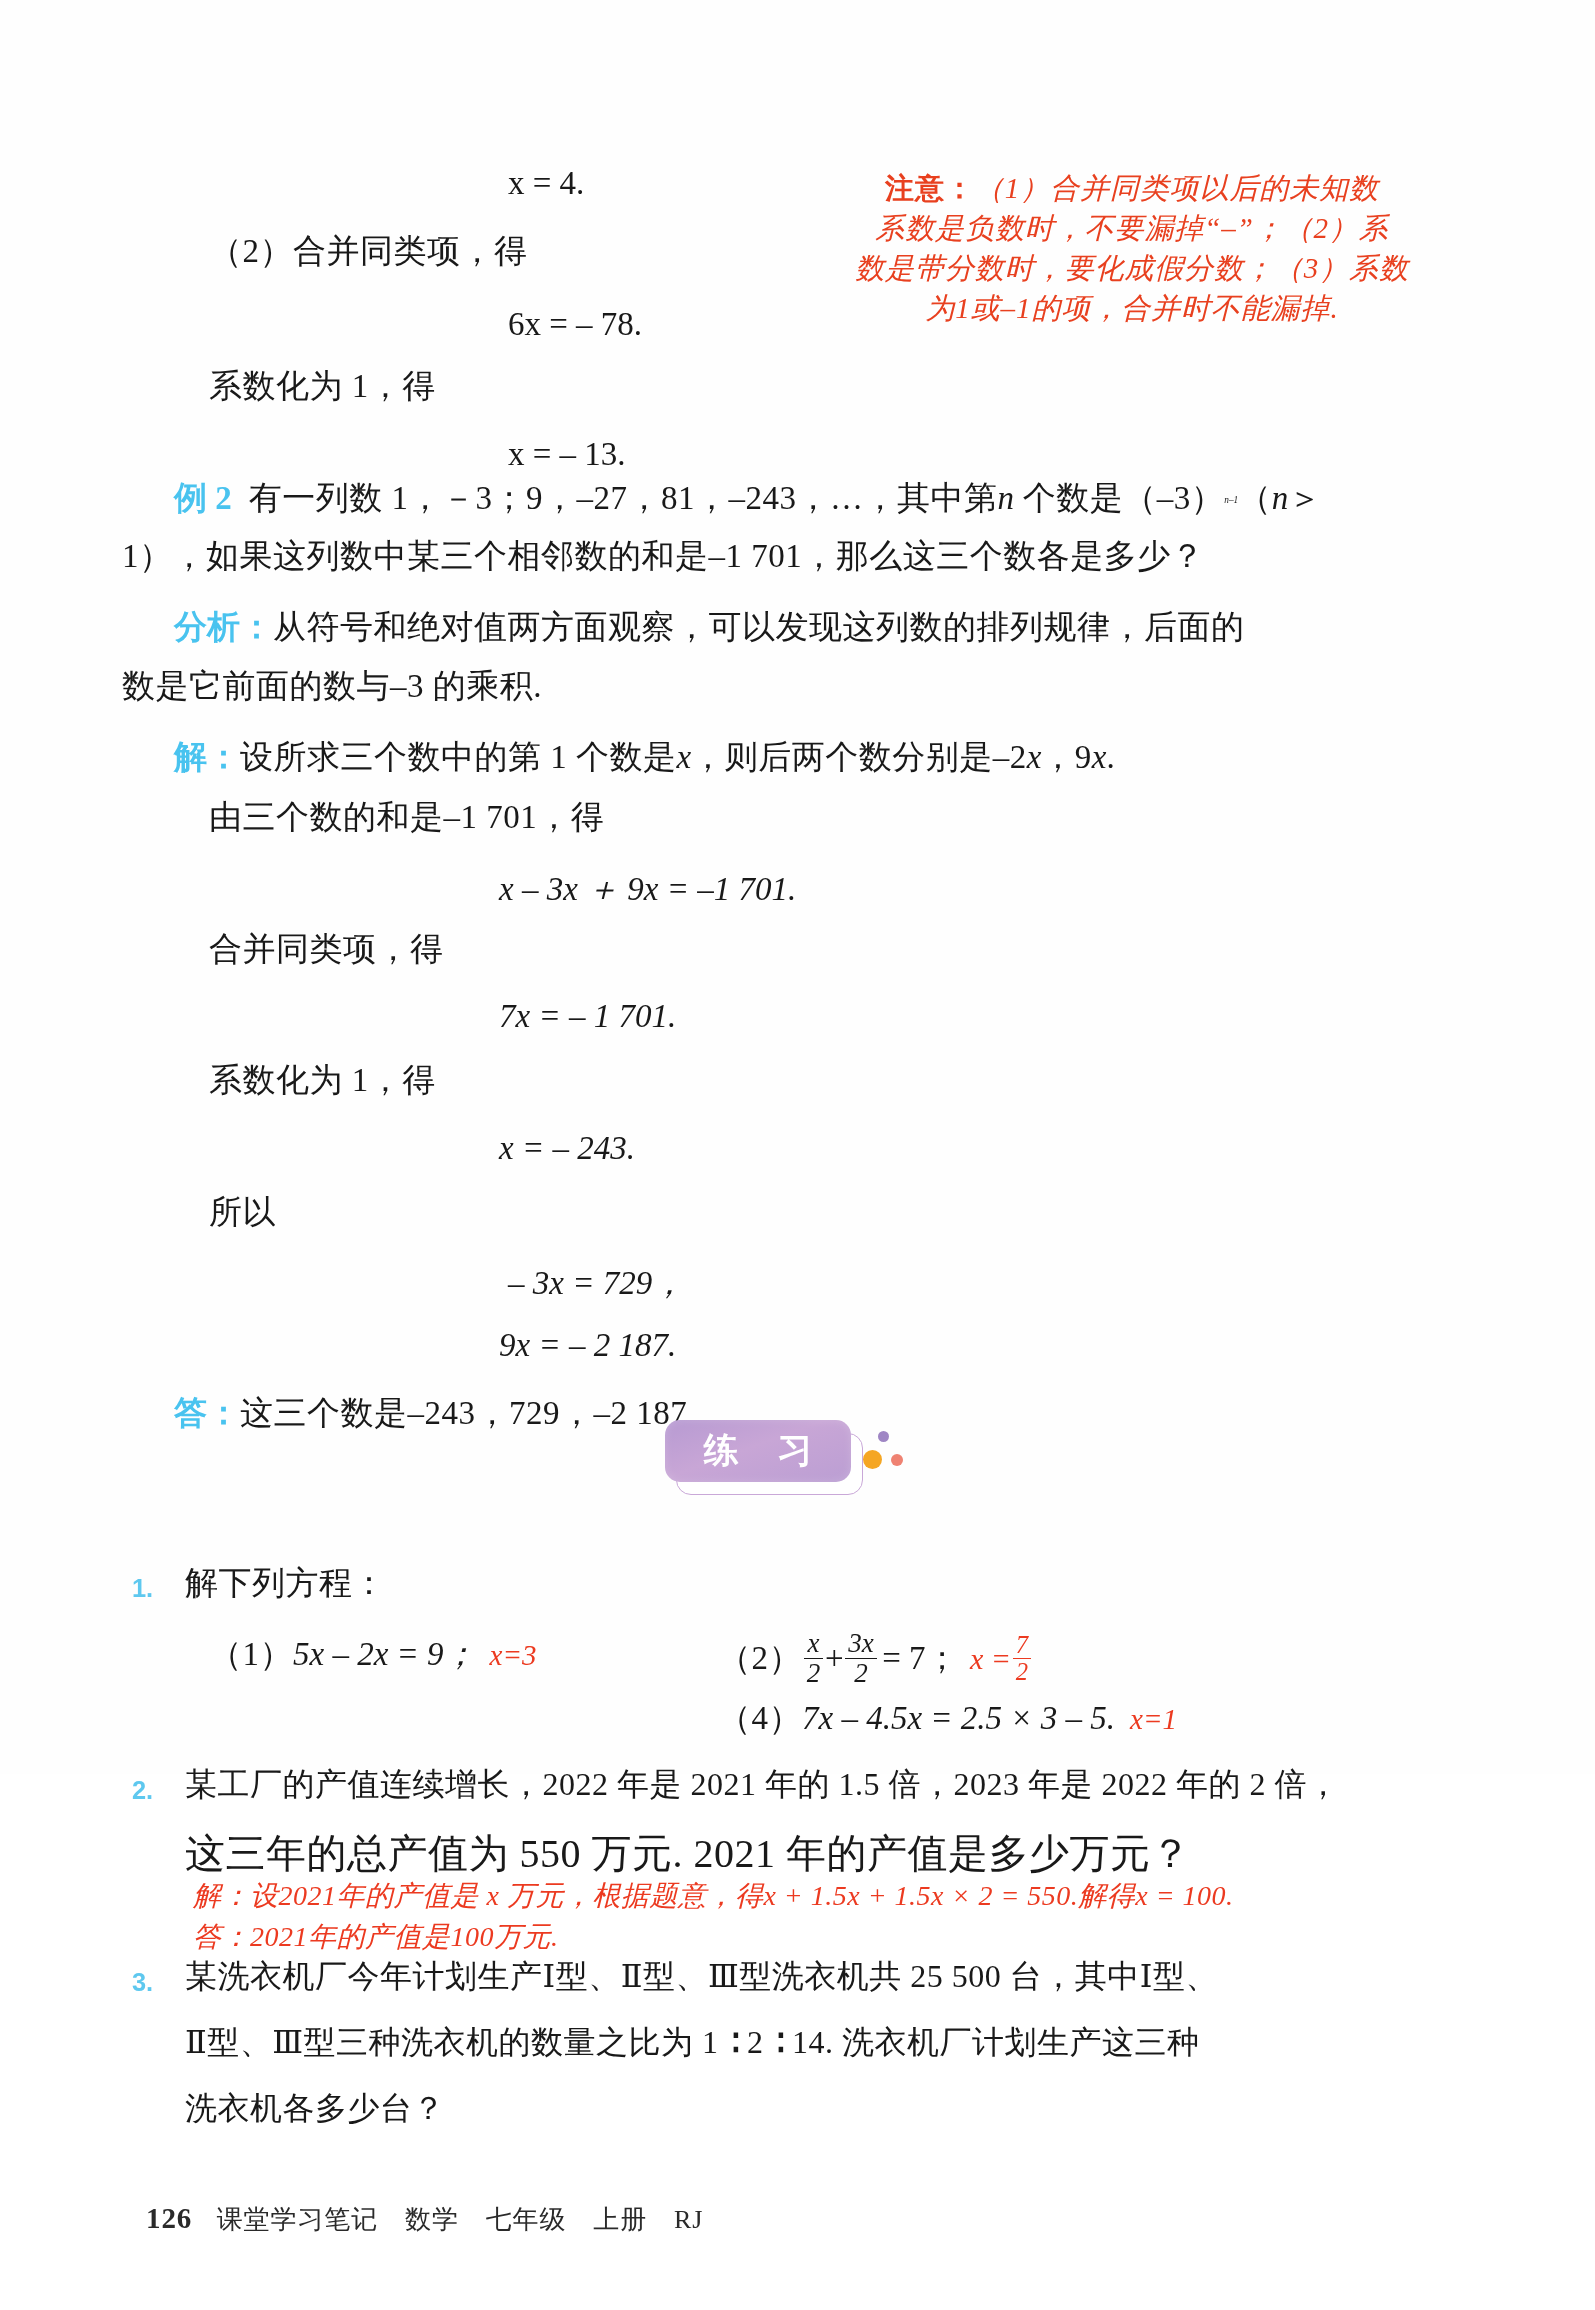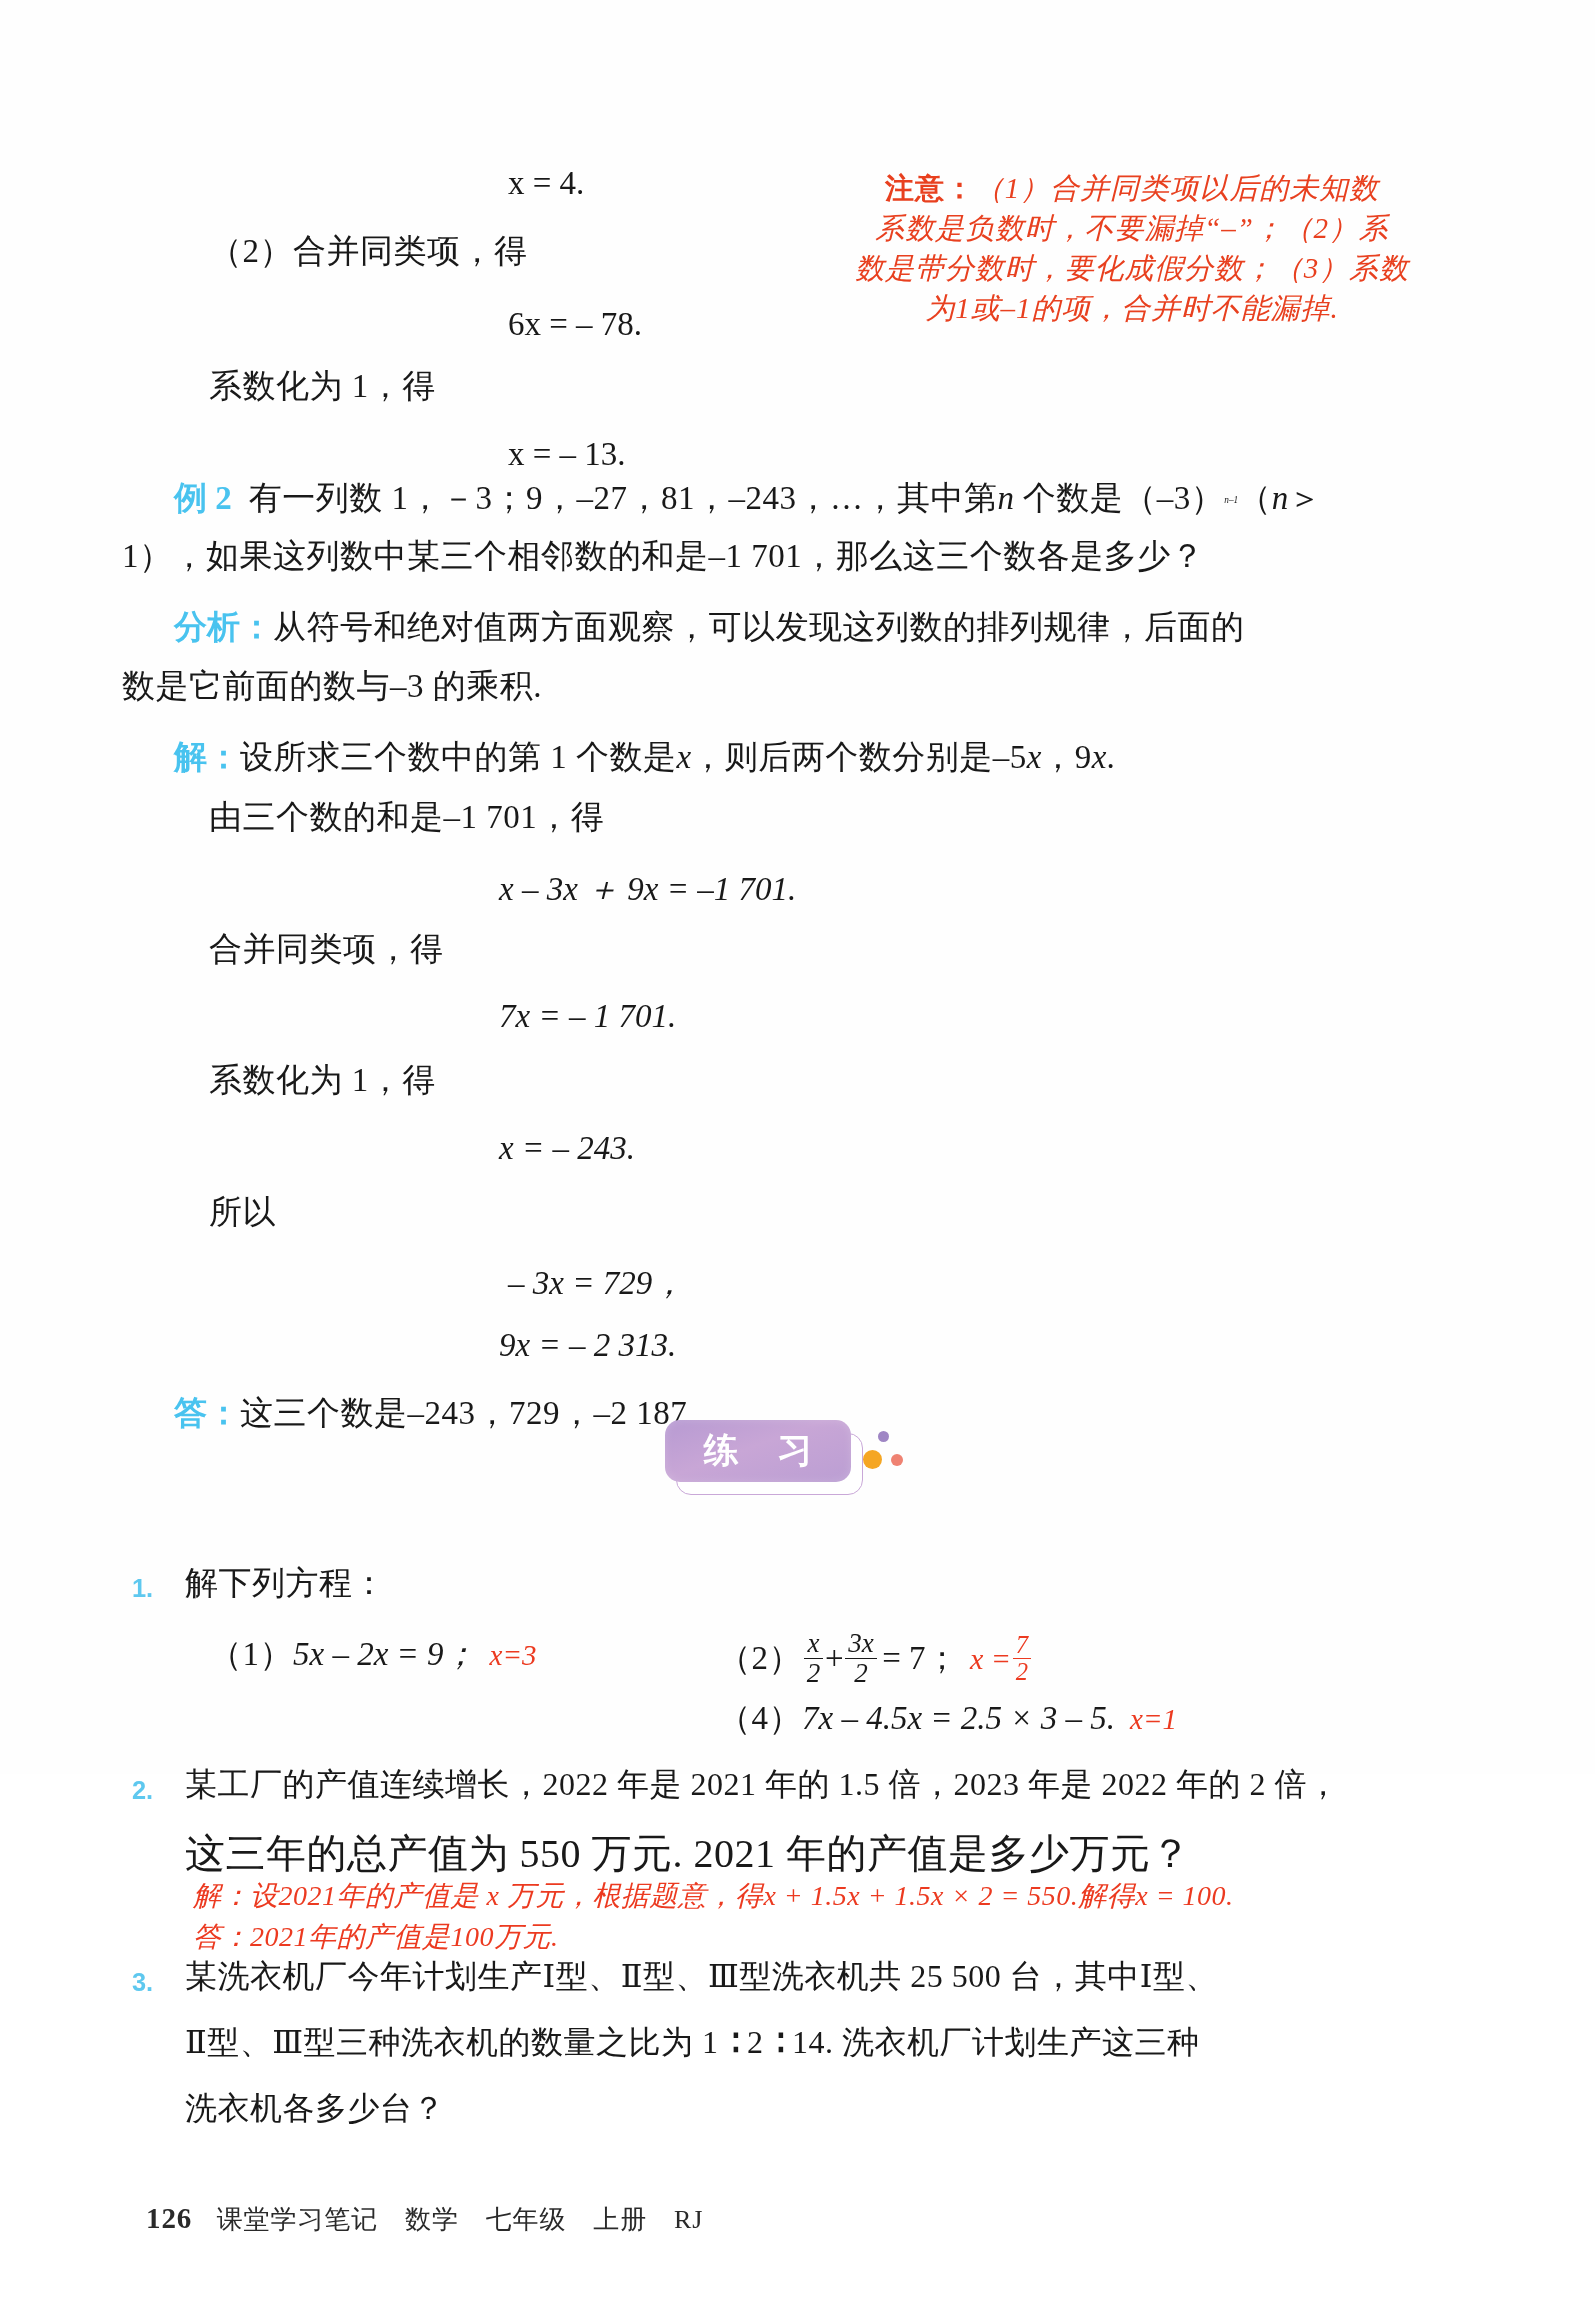--- a/index.html
+++ b/index.html
@@ -163,40 +163,40 @@
   </div>
 
   <div class="abs body-cn" style="left:122px; top:540px;">1），如果这列数中某三个相邻数的和是–1 701，那么这三个数各是多少？</div>
 
   <div class="abs" style="left:174px; top:605px;">
     <span class="label-cyan" style="font-size:33px;">分析：</span><span class="body-cn">从符号和绝对值两方面观察，可以发现这列数的排列规律，后面的</span>
   </div>
   <div class="abs body-cn" style="left:122px; top:670px;">数是它前面的数与–3 的乘积.</div>
 
   <div class="abs" style="left:174px; top:735px;">
-    <span class="label-cyan" style="font-size:33px;">解：</span><span class="body-cn">设所求三个数中的第 1 个数是</span><span class="math ital">x</span><span class="body-cn">，则后两个数分别是–5</span><span class="math ital">x</span><span class="body-cn">，9</span><span class="math ital">x</span><span class="body-cn">.</span>
+    <span class="label-cyan" style="font-size:33px;">解：</span><span class="body-cn">设所求三个数中的第 1 个数是</span><span class="math ital">x</span><span class="body-cn">，则后两个数分别是–2</span><span class="math ital">x</span><span class="body-cn">，9</span><span class="math ital">x</span><span class="body-cn">.</span>
   </div>
 
   <div class="abs body-cn" style="left:209px; top:801px;">由三个数的和是–1 701，得</div>
 
   <div class="abs math ital" style="left:499px; top:867px;">x – 3x ＋ 9x = –1 701.</div>
 
   <div class="abs body-cn" style="left:209px; top:933px;">合并同类项，得</div>
 
   <div class="abs math ital" style="left:499px; top:998px;">7x = – 1 701.</div>
 
   <div class="abs body-cn" style="left:209px; top:1064px;">系数化为 1，得</div>
 
   <div class="abs math ital" style="left:499px; top:1130px;">x =  – 243.</div>
 
   <div class="abs body-cn" style="left:209px; top:1196px;">所以</div>
 
   <div class="abs math ital" style="left:508px; top:1261px;">– 3x = 729，</div>
 
-  <div class="abs math ital" style="left:499px; top:1327px;">9x = – 2 313.</div>
+  <div class="abs math ital" style="left:499px; top:1327px;">9x = – 2 187.</div>
 
   <div class="abs" style="left:174px; top:1391px;">
     <span class="label-cyan" style="font-size:33px;">答：</span><span class="body-cn">这三个数是–243，729，–2 187.</span>
   </div>
 
   <div class="badge-wrap">
     <div class="badge-shadow"></div>
     <div class="badge-main"></div>
     <div class="badge-text">练 习</div>
     <div class="dot dot-a"></div>

